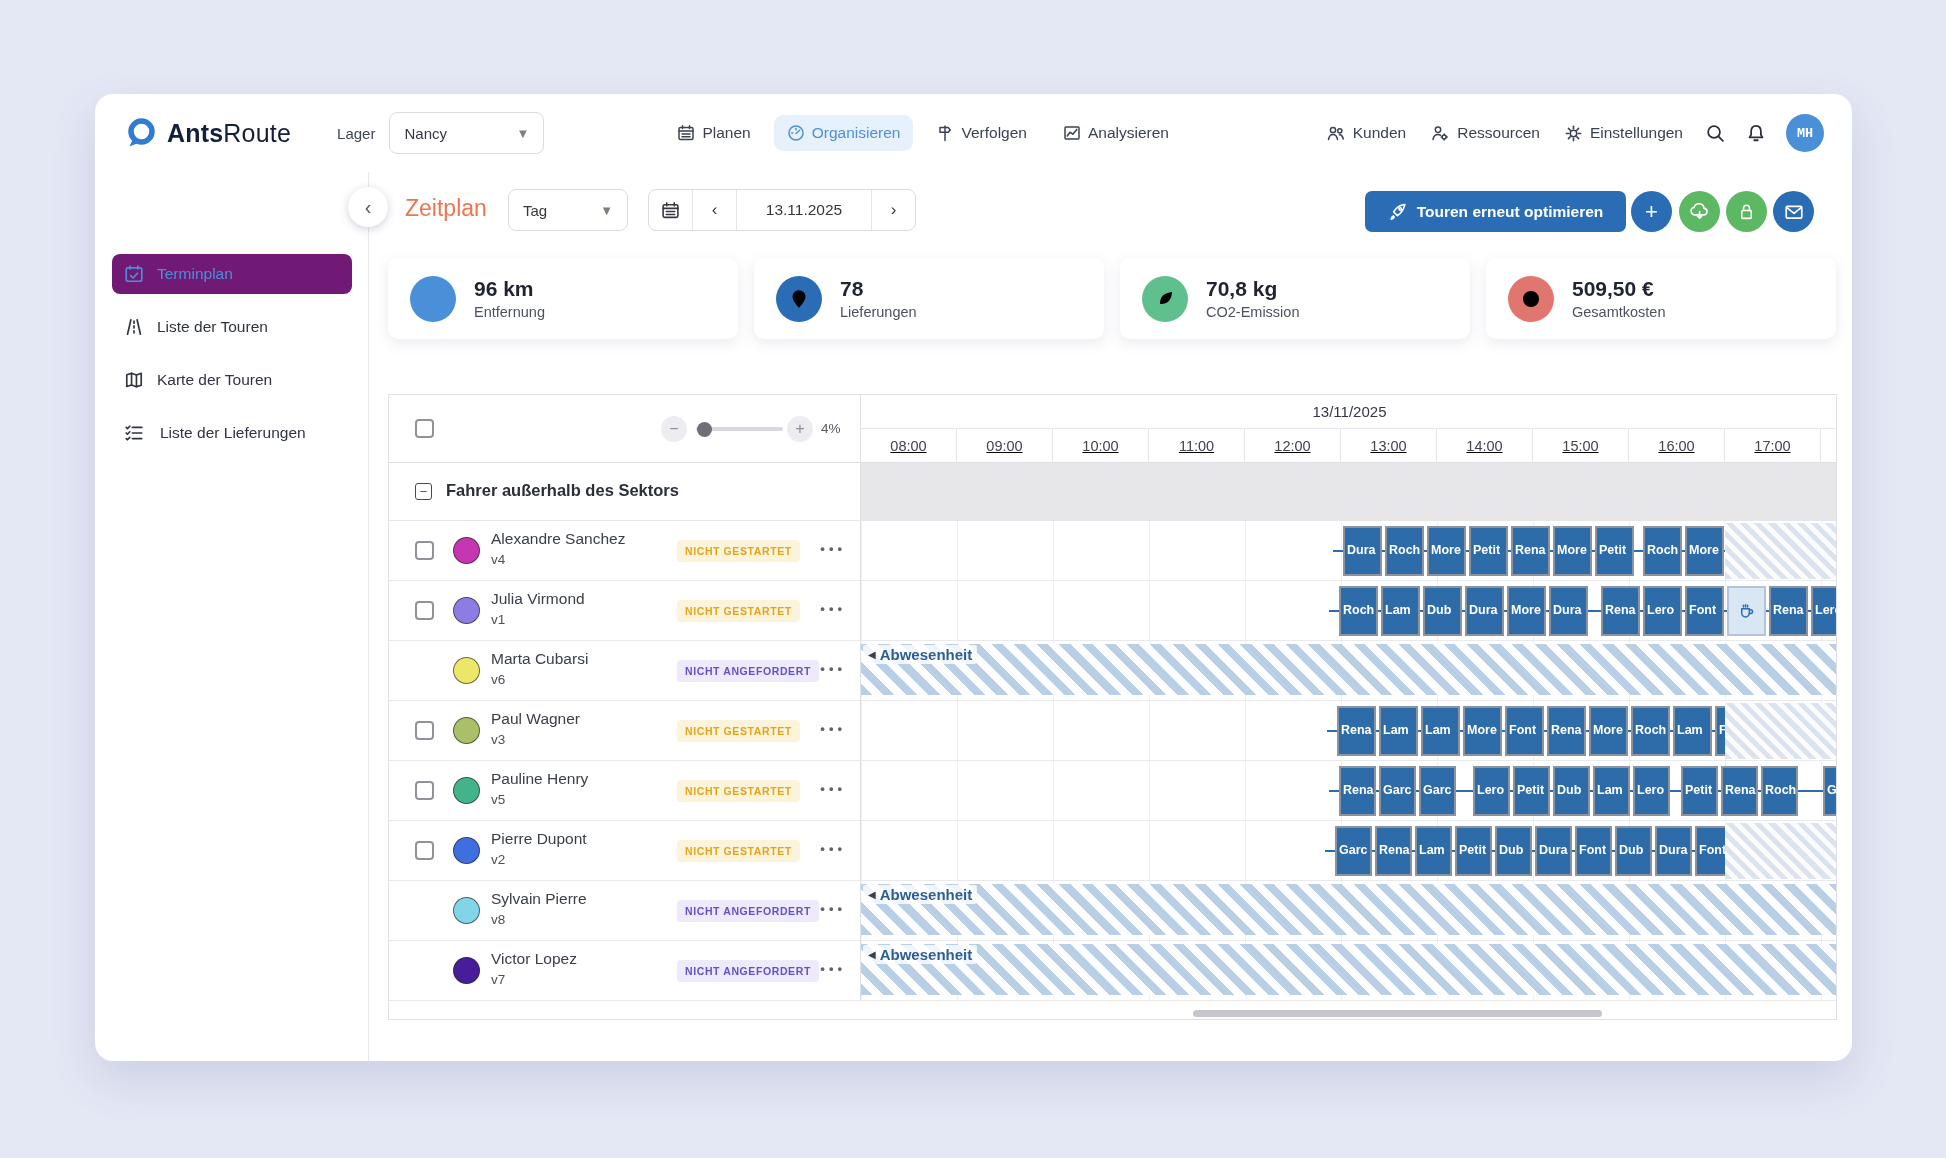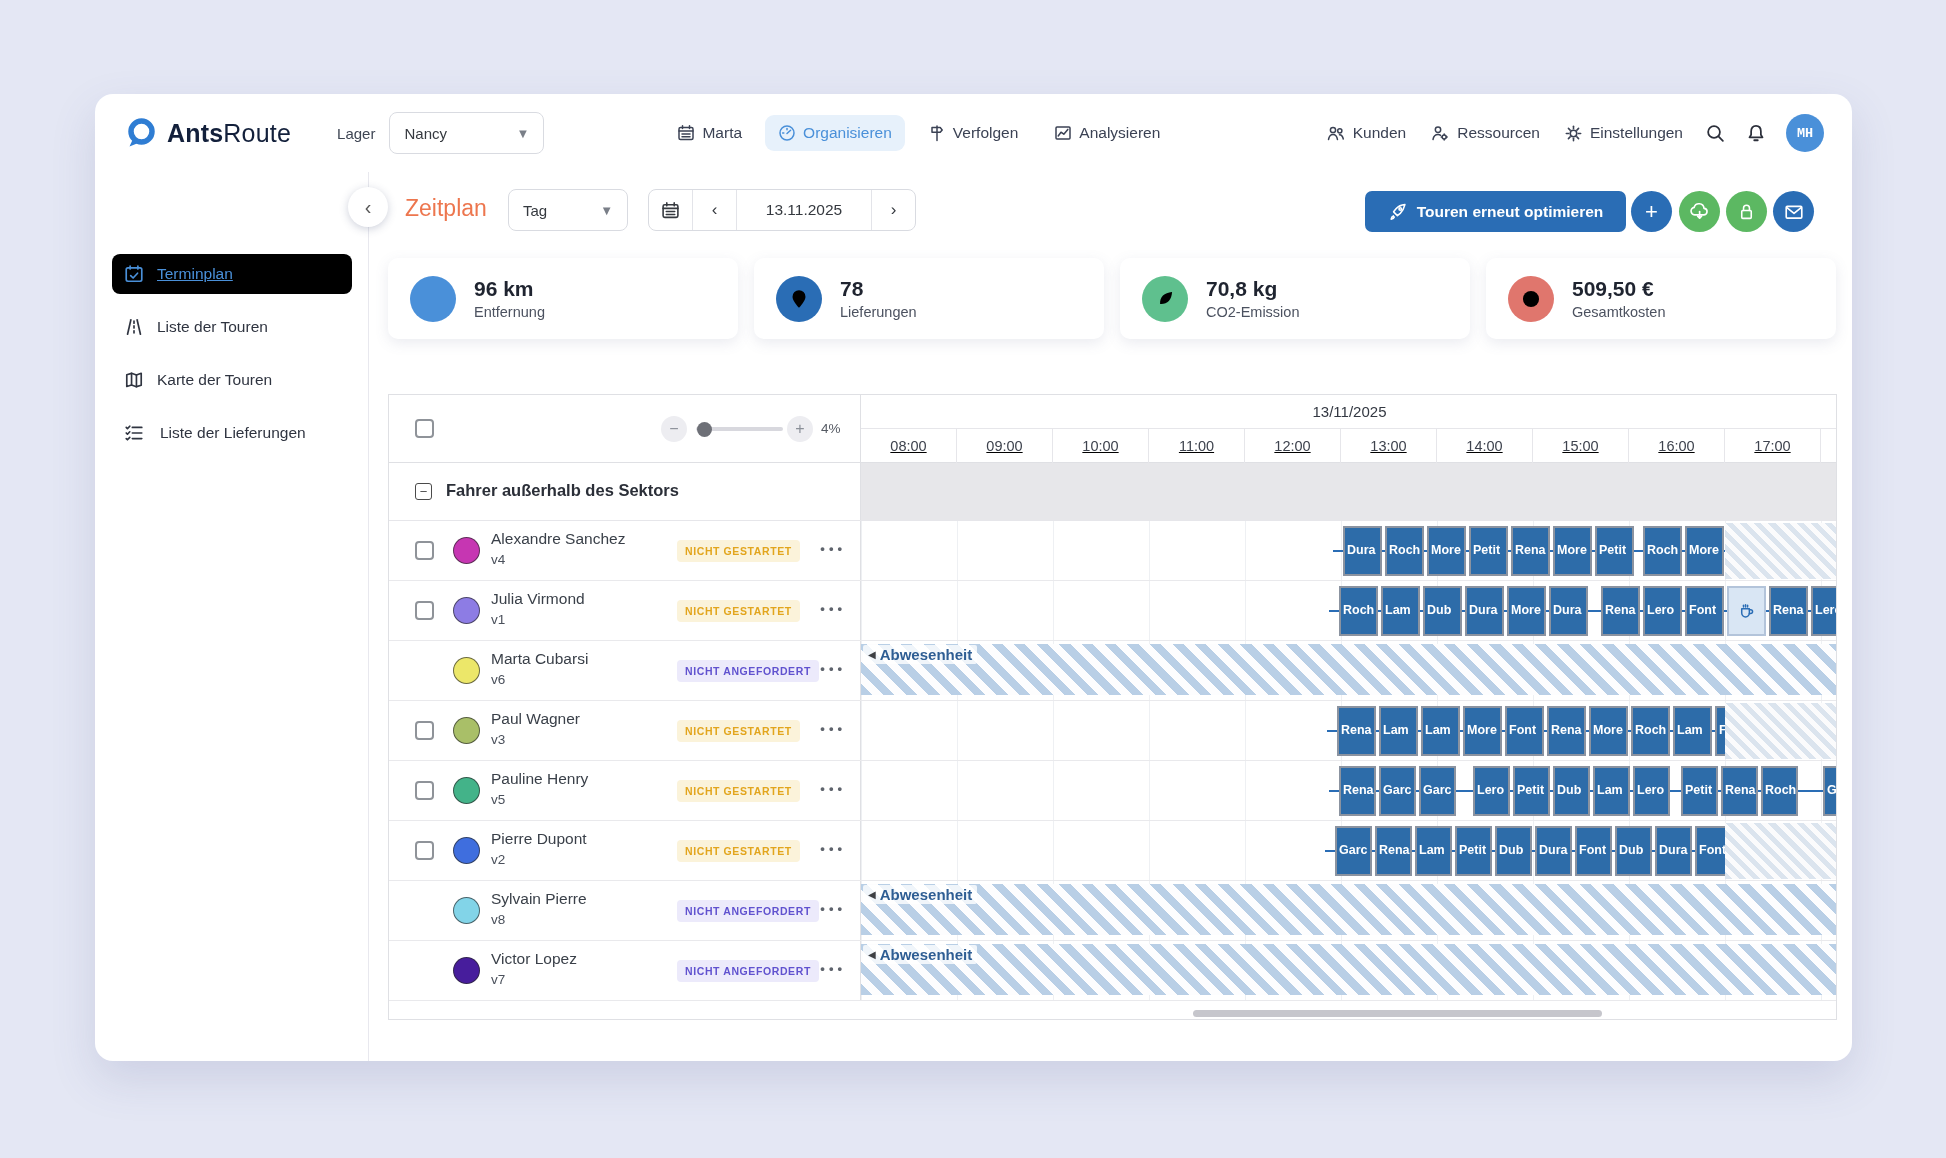--- a/index.html
+++ b/index.html
@@ -40,21 +40,21 @@
   .cb-blue { background:#2a6db5; } .cb-green { background:#5cb862; }
 
   
   .kpi-card { position:absolute; top:164px; width:350px; height:81px; background:#fff; border-radius:10px; box-shadow:0 4px 14px rgba(90,100,140,.13); display:flex; align-items:center; padding:0 22px; gap:18px; }
   .kpi-icon { width:46px; height:46px; border-radius:50%; display:flex; align-items:center; justify-content:center; color:#fff; flex:none; }
   .kpi-val { font-size:21px; font-weight:700; color:#1f2430; }
   .kpi-label { font-size:14.5px; color:#4c5260; margin-top:3px; }
 
   
   .side-item { position:absolute; left:17px; width:240px; height:40px; border-radius:8px; display:flex; align-items:center; gap:13px; padding:0 12px; font-size:15.5px; color:#2f3440; cursor:pointer; }
-  .side-item.active { background:#000000; color:#4a90d9;text-decoration:underline; }
+  .side-item.active { background:#701a75; color:#4a90d9; }
   .vdivider { position:absolute; left:273px; top:78px; width:1px; height:889px; background:#e8e8ee; }
 
   
   .gantt { position:absolute; left:293px; top:300px; width:1449px; height:626px; border:1px solid #dfe0e4; background:#fff; overflow:hidden; }
   .g-header { position:absolute; left:0; top:0; width:100%; height:68px; border-bottom:1px solid #dfe0e4; display:flex; }
   .g-hleft { position:relative; width:472px; flex:none; border-right:1px solid #dfe0e4; }
   .chk { width:19px; height:19px; border:2px solid #8f9399; border-radius:4px; background:#fff; cursor:pointer; }
   .g-hleft .chk { position:absolute; left:26px; top:24px; }
   .zoom-minus,.zoom-plus { position:absolute; top:21px; width:26px; height:26px; border-radius:50%; background:#ededf1; color:#8a8f98; font-size:16px; display:flex; align-items:center; justify-content:center; cursor:pointer; }
   .zoom-minus { left:272px; } .zoom-plus { left:398px; }
@@ -125,21 +125,21 @@
           <span class="icn">
             <svg width="18" height="18" viewBox="0 0 18 18">
               <rect x="2" y="3.5" width="14" height="12" rx="1.5"></rect>
               <line x1="2" y1="7" x2="16" y2="7"></line>
               <line x1="5.5" y1="1.8" x2="5.5" y2="4.6"></line>
               <line x1="12.5" y1="1.8" x2="12.5" y2="4.6"></line>
               <line x1="5" y1="10" x2="13" y2="10"></line>
               <line x1="5" y1="12.8" x2="13" y2="12.8"></line>
             </svg>
           </span>
-          <span>Marta</span>
+          <span>Planen</span>
         </div>
         <div class="nav-item active">
           <span class="icn">
             <svg width="18" height="18" viewBox="0 0 18 18">
               <circle cx="9" cy="9" r="7"></circle>
               <line x1="9" y1="9.5" x2="12.6" y2="6.2"></line>
               <line x1="4.6" y1="9" x2="5.8" y2="9"></line>
               <line x1="9" y1="4.6" x2="9" y2="5.8"></line>
             </svg>
           </span>

